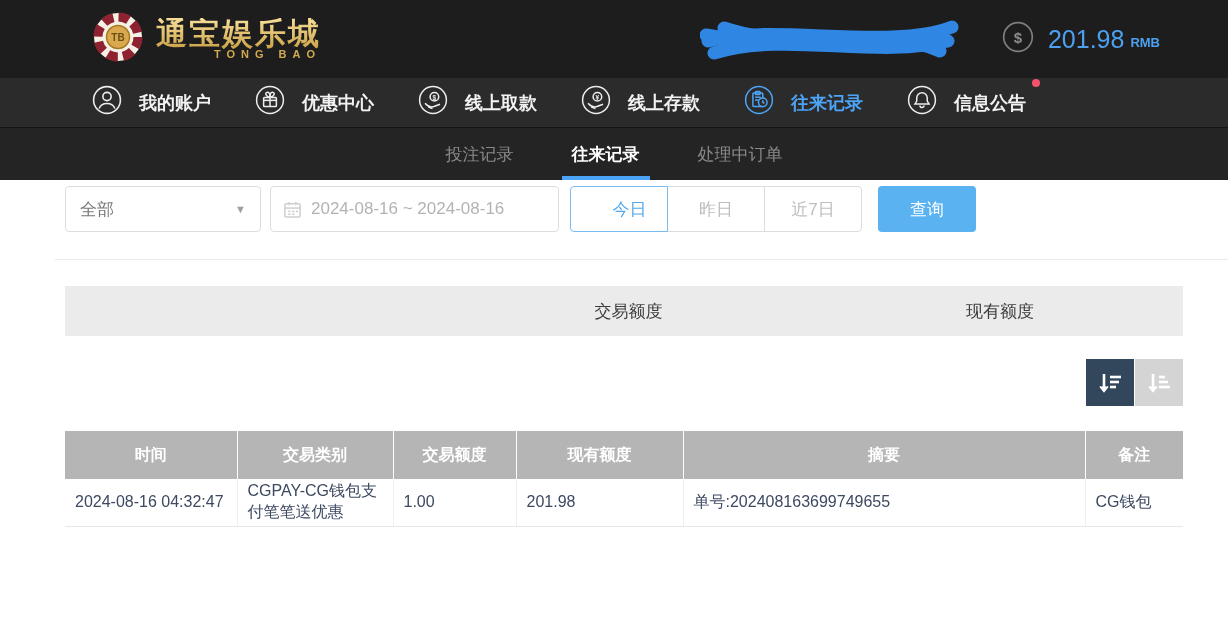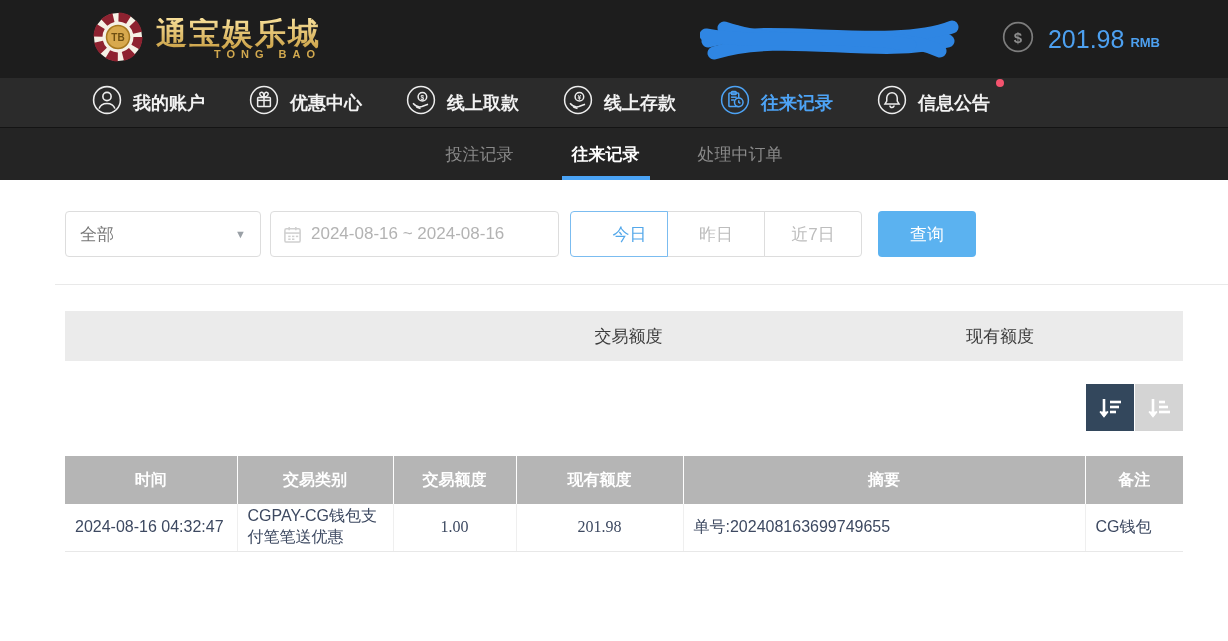--- a/index.html
+++ b/index.html
@@ -21,38 +21,38 @@
   .user-area { position:relative; width:262px; height:56px; margin-right:40px; }
   .user-icon { position:absolute; left:18px; top:13px; opacity:.55; }
   .scribble { position:absolute; left:0; top:0; }
   .balance { display:flex; align-items:center; }
   .balance-amount { color:#4da0f0; font-size:25px; margin-left:14px; }
   .balance-currency { color:#4da0f0; font-size:13px; font-weight:bold; margin-left:6px; margin-top:6px; }
 
   
   .main-nav { height:50px; background:#2b2b2b; display:flex; align-items:center;
     padding-left:92px; gap:44px; border-bottom:1px solid #141414; }
-  .nav-item { display:flex; align-items:center; gap:11px; color:#f2f2f2;
+  .nav-item { display:flex; align-items:center; gap:17px; color:#f2f2f2;
     font-size:18px; font-weight:bold; cursor:pointer; position:relative; }
   .nav-item.active { color:#4da3f5; }
   .nav-dot { position:absolute; top:-6px; right:-14px; width:8px; height:8px;
     border-radius:50%; background:#f4536e; }
 
   
   .tab-bar { height:52px; background:#242424; display:flex; justify-content:center;
     gap:46px; }
   .tab { display:flex; align-items:center; color:#8a8a8a; font-size:17px;
     cursor:pointer; position:relative; padding:0 6px; }
   .tab.active { color:#fff; font-weight:bold; }
   .tab.active::after { content:""; position:absolute; left:-4px; right:-4px;
     bottom:0; height:4px; background:#4aa3f5; }
 
   
   .content { position:relative; }
-  .filter-row { display:flex; align-items:center; margin:31px 0 0 65px; }
+  .filter-row { display:flex; align-items:center; margin:6px 0 0 65px; }
   .select-box { width:196px; height:46px; border:1px solid #ddd; border-radius:4px;
     display:flex; align-items:center; justify-content:space-between;
     padding:0 14px; color:#777; font-size:17px; cursor:pointer; }
   .chevron { color:#9aa0a6; font-size:11px; }
   .date-box { width:289px; height:46px; border:1px solid #ddd; border-radius:4px;
     display:flex; align-items:center; margin-left:9px; padding:0 12px;
     color:#b3b3b3; font-size:17px; cursor:pointer; }
   .date-box svg { margin-right:9px; }
   .qr-group { display:flex; margin-left:11px; }
   .qr-btn { width:98px; height:46px; border:1px solid #ddd; background:#fff;
@@ -84,21 +84,21 @@
   .data-table col.c1{width:172px}.data-table col.c2{width:156px}
   .data-table col.c3{width:123px}.data-table col.c4{width:167px}
   .data-table col.c5{width:402px}.data-table col.c6{width:98px}
   .data-table th { background:#b5b5b5; color:#fff; height:48px; font-size:16px;
     border-left:1px solid #fff; }
   .data-table th:first-child { border-left:none; }
   .data-table td { height:47px; font-size:16px; color:#3d4961;
     border-bottom:1px solid #e8e8e8; border-left:1px solid #efefef;
     padding:2px 10px; background:#fff; }
   .data-table td:first-child { border-left:none; }
-  td.al { text-align:left; } td.ar { text-align:center;font-family:Liberation Serif, serif; }
+  td.al { text-align:left; } td.ar { text-align:left; }
 </style>
 </head>
 <body>
 
 <header class="top-header">
   <div class="logo">
     <span>
       <svg width="52" height="52" viewBox="0 0 52 52">
         <circle cx="26" cy="26" r="24" fill="#f6f1e6"></circle>
         <circle cx="26" cy="26" r="20" fill="none" stroke="#8e2230" stroke-width="9" stroke-dasharray="10.5 5.2"></circle>

